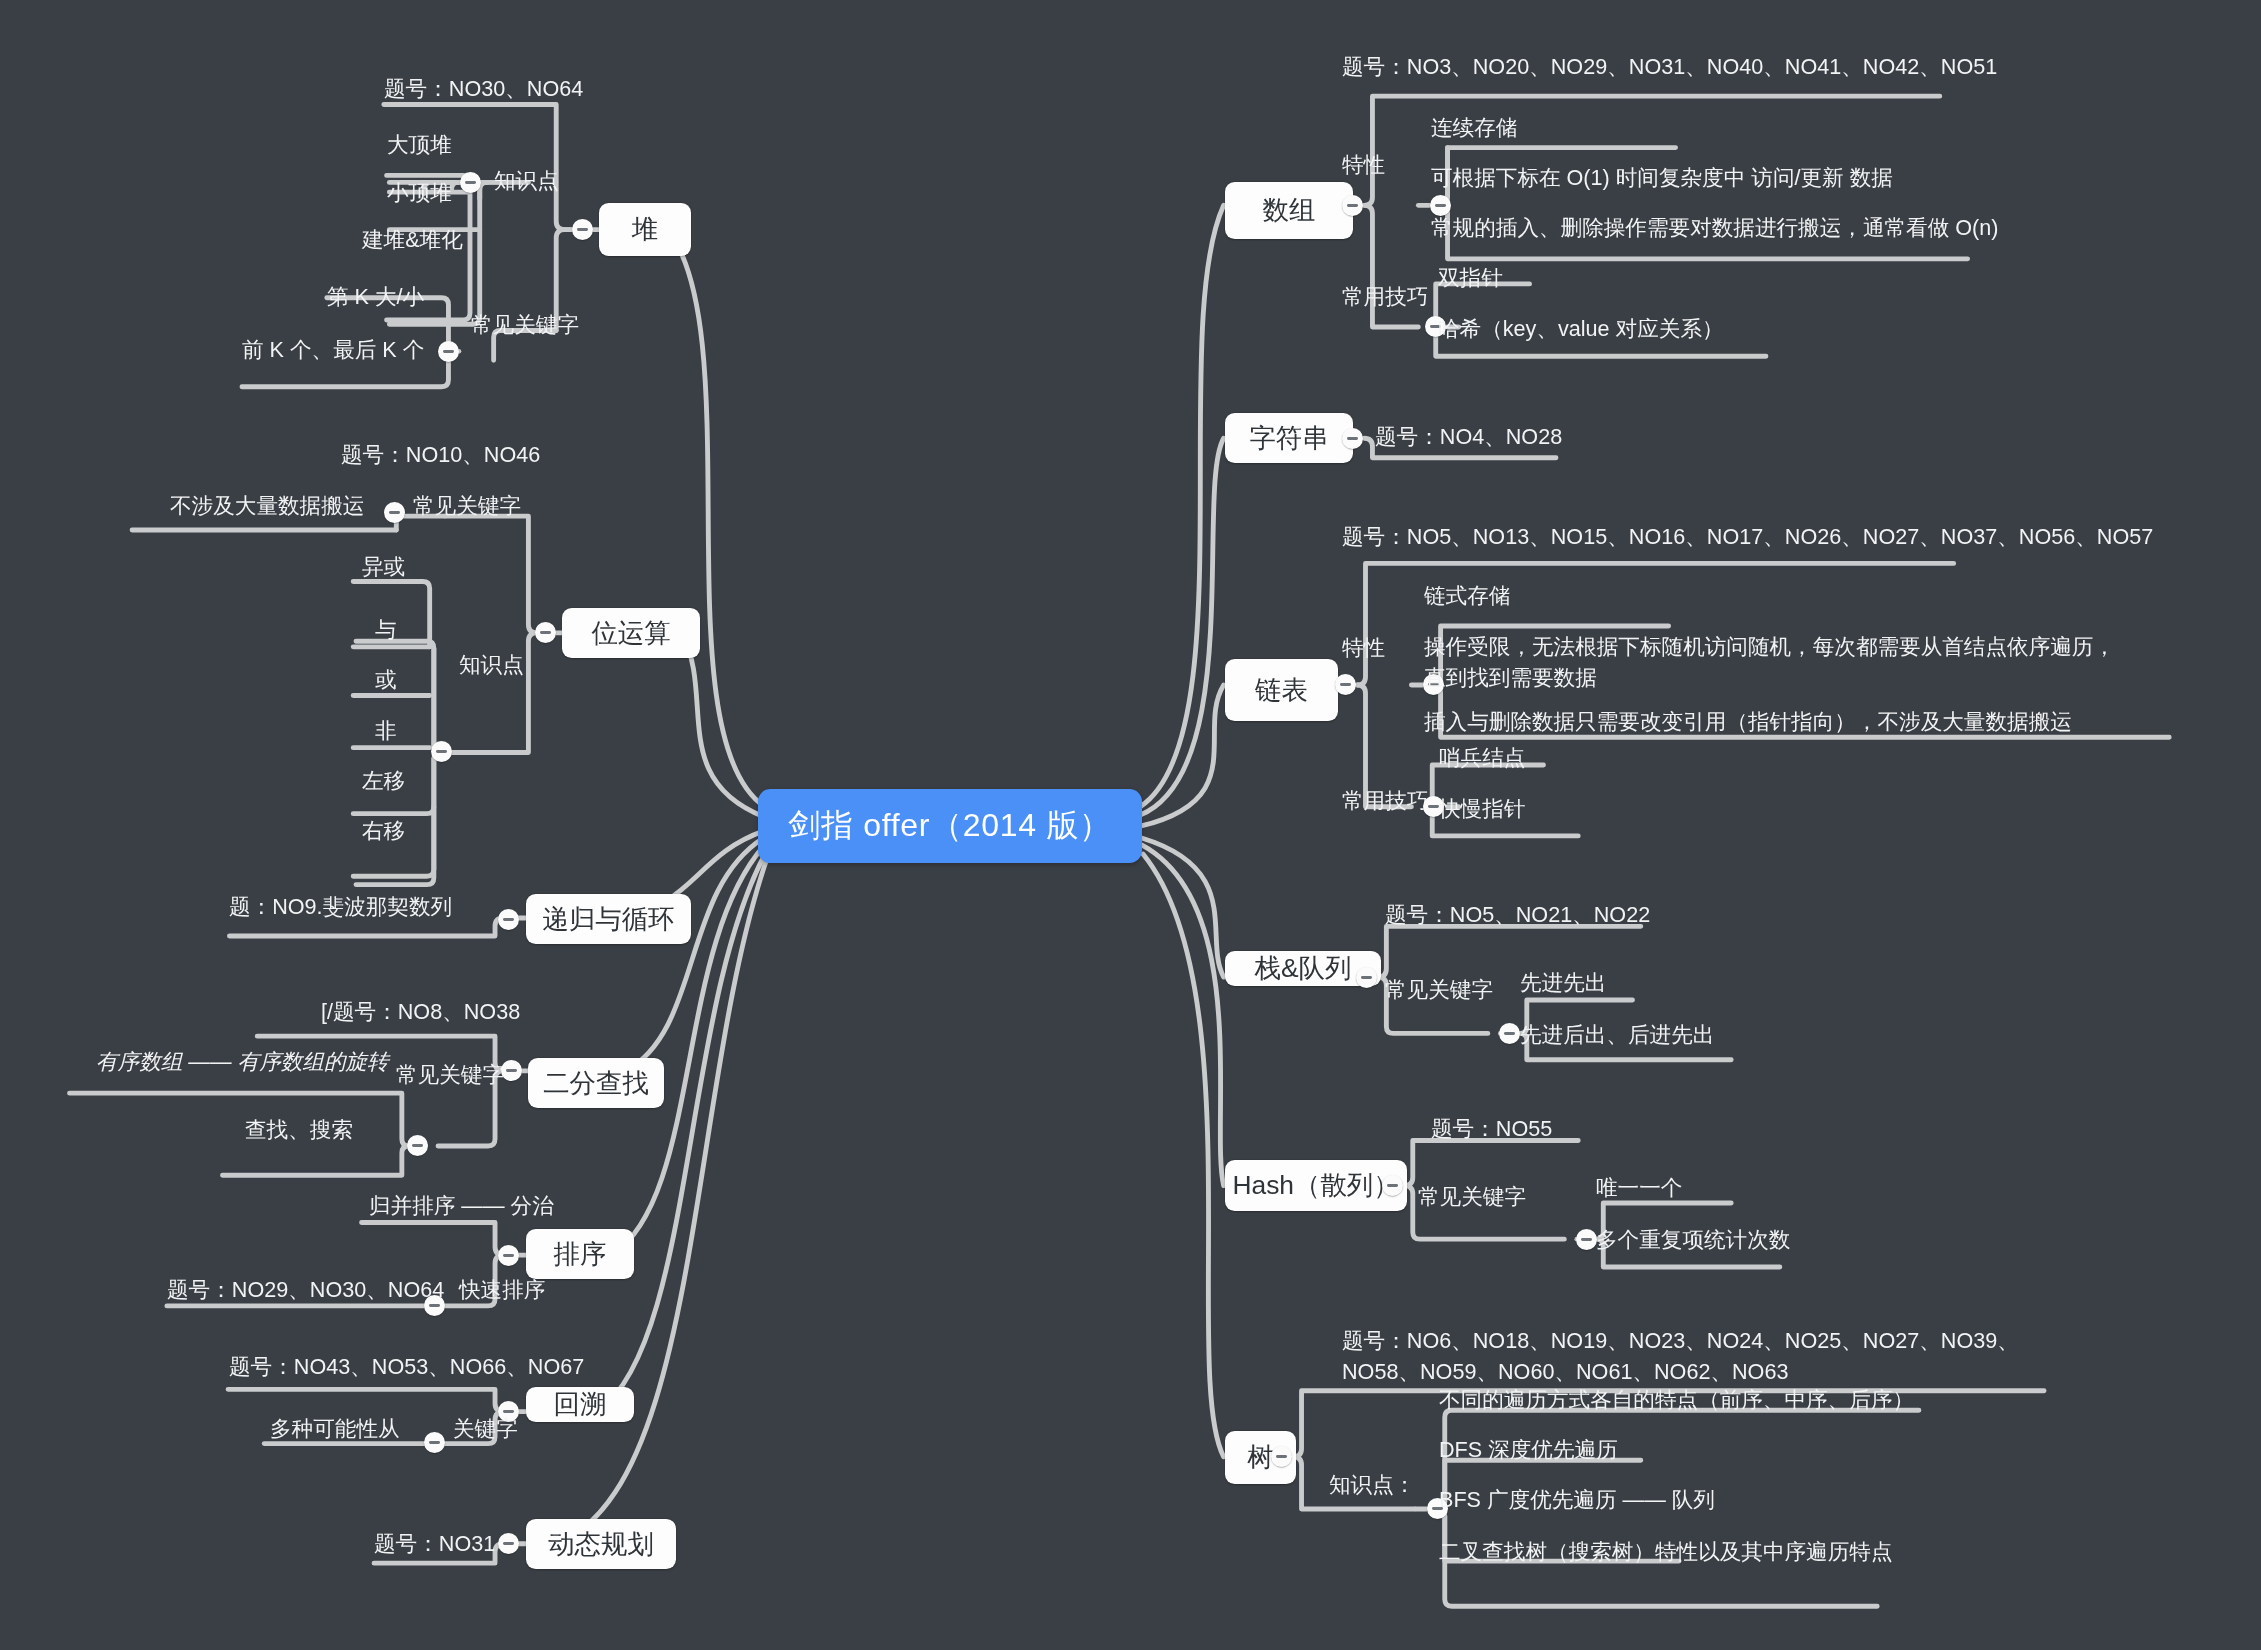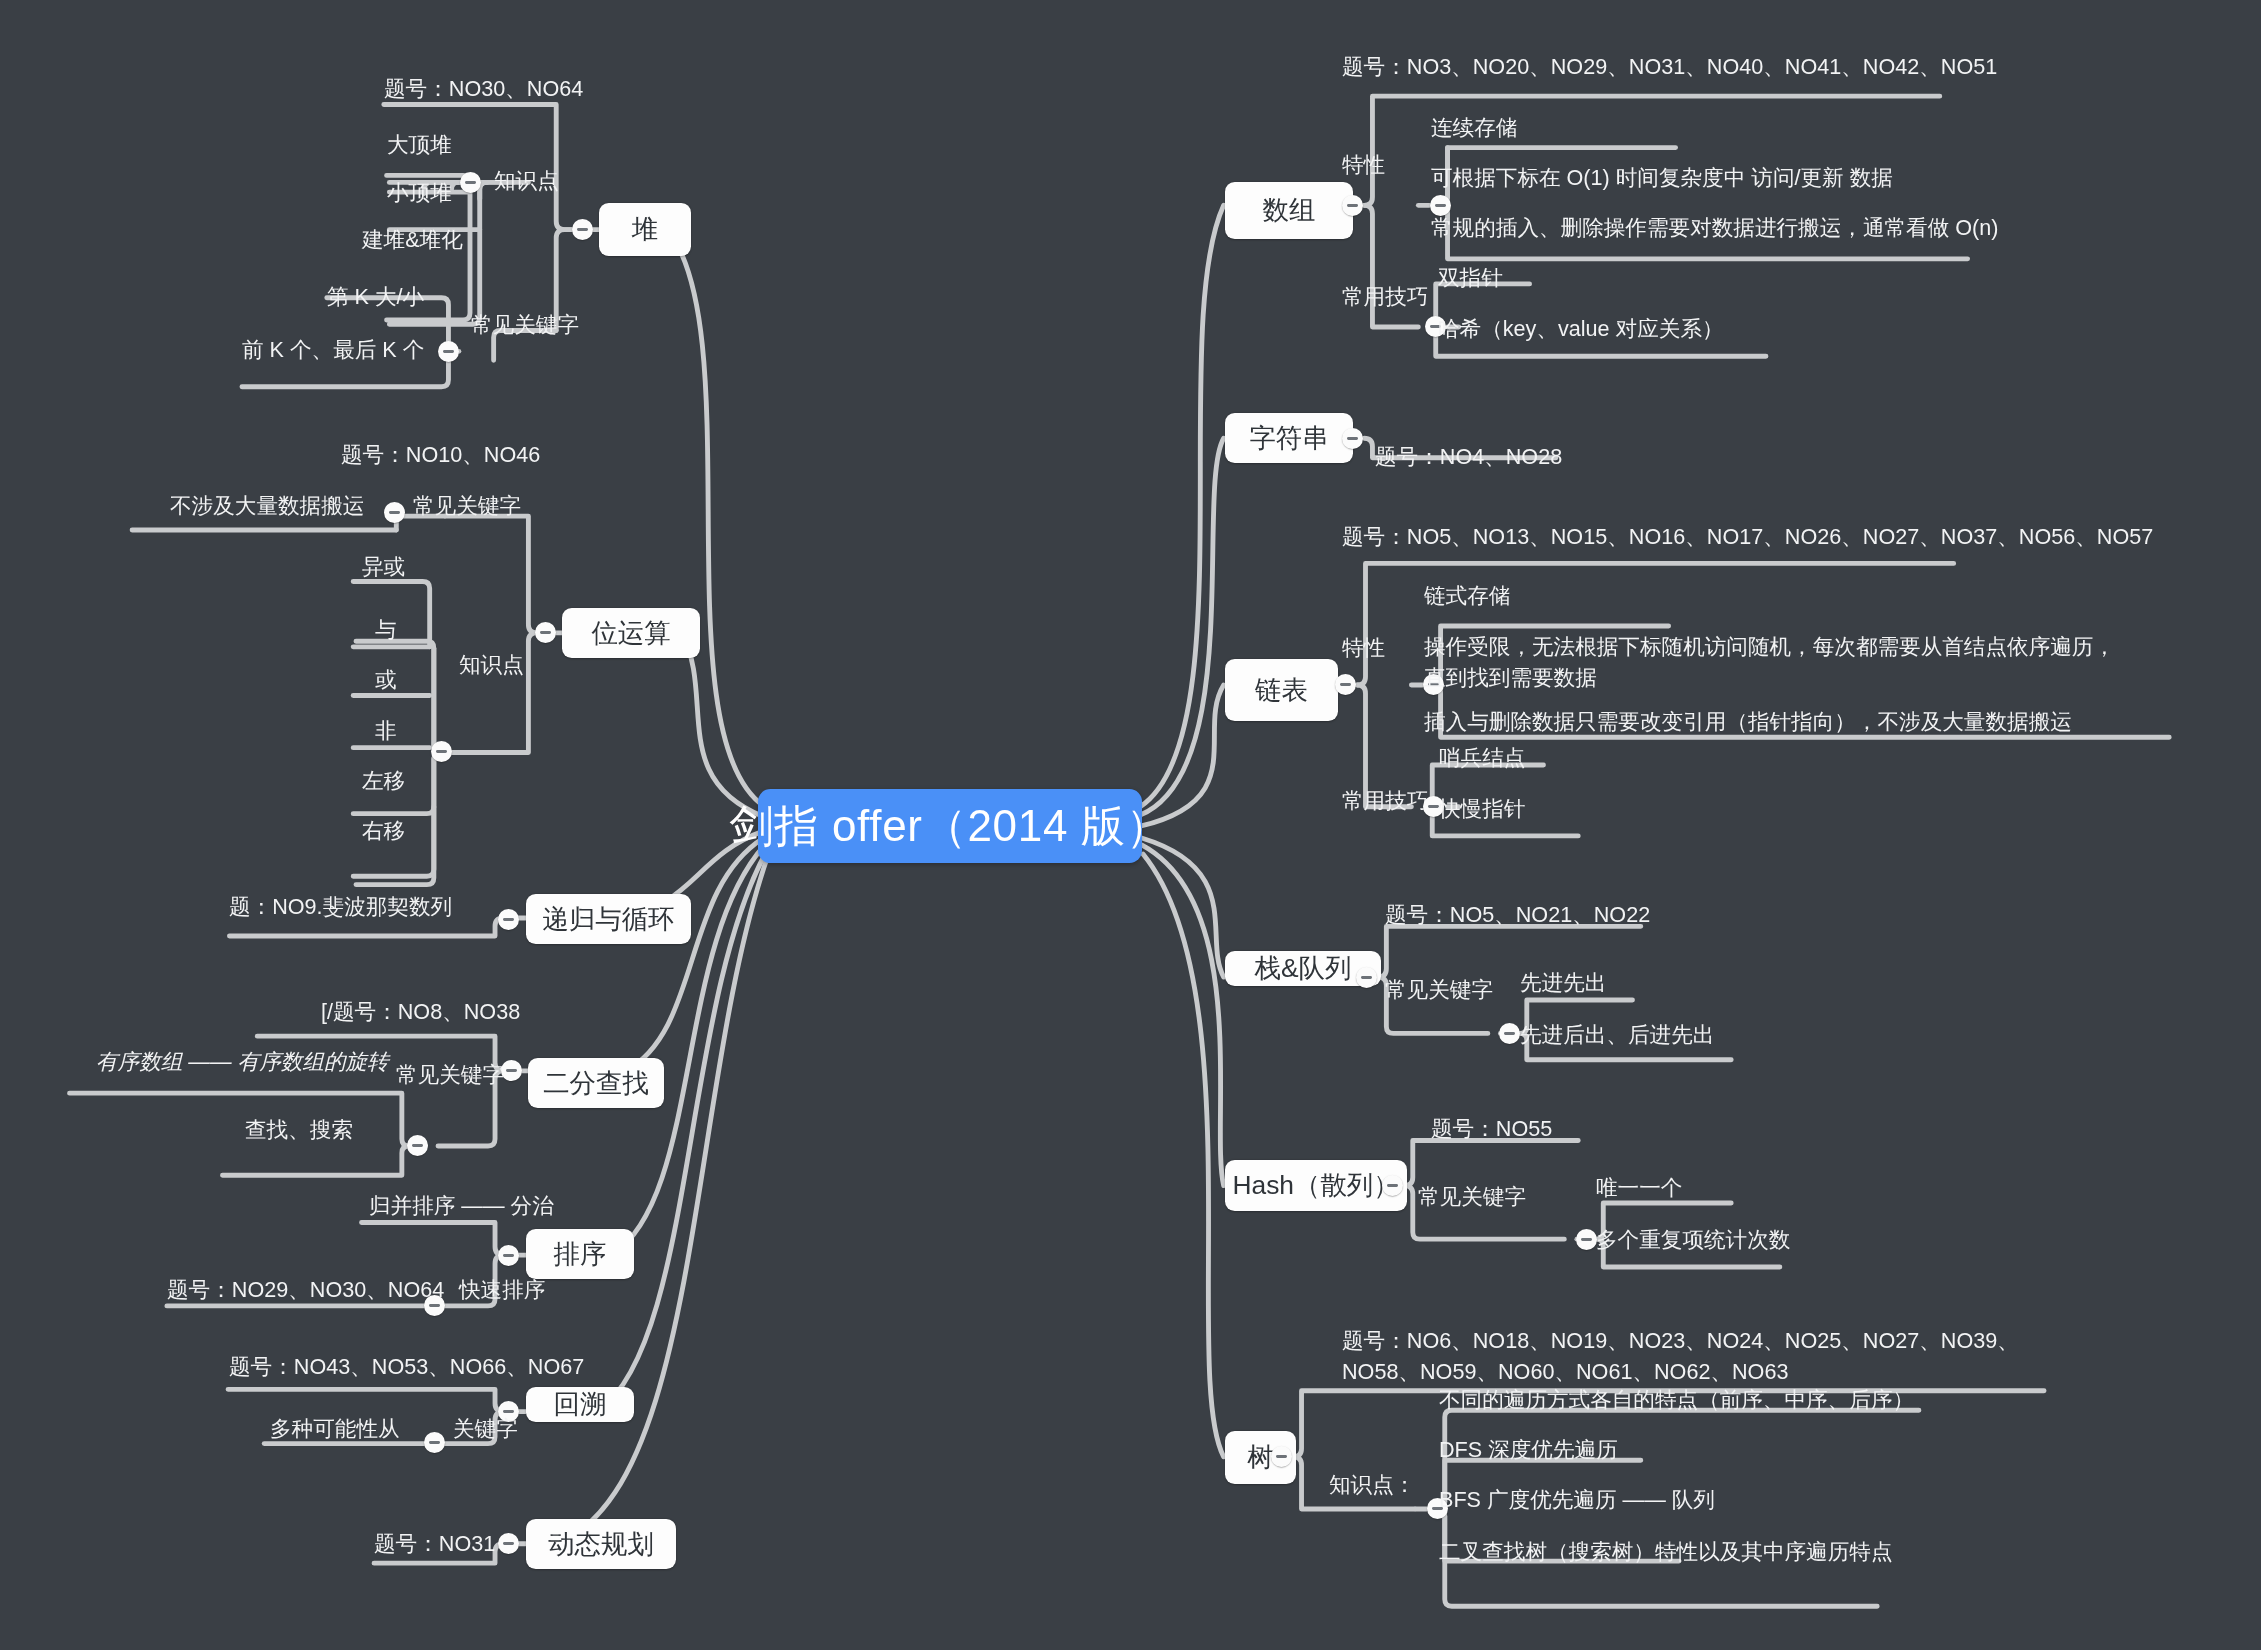--- a/index.html
+++ b/index.html
@@ -11,21 +11,21 @@
   }
   #stage{position:absolute;left:0;top:0;width:2261px;height:1651px;}
   svg.wires{position:absolute;left:0;top:0;width:2261px;height:1651px;pointer-events:none;}
   svg.wires path{fill:none;stroke:#c9cbcd;stroke-width:7;stroke-linecap:round;stroke-linejoin:round;}
   svg.wires path.thin{stroke-width:6;}
 
   
   .root-node{
     position:absolute;background:#4a90f7;color:#ffffff;
     border-radius:12.5px;display:flex;align-items:center;justify-content:center;
-    font-size:44px;letter-spacing:0.7px;white-space:nowrap;
+    font-size:32px;letter-spacing:0.7px;white-space:nowrap;
     box-shadow:0 1.4px 4.2px rgba(0,0,0,.25);
   }
   
   .topic{
     position:absolute;background:#fdfdfd;color:#2f3439;
     border-radius:9.7px;display:flex;align-items:center;justify-content:center;
     font-size:26.4px;white-space:nowrap;padding:0 12.5px;
     box-shadow:0 0.7px 2.1px rgba(0,0,0,.3);
   }
   
@@ -251,21 +251,21 @@
   <div class="lbl" style="left:1431px;top:117px;">连续存储</div>
   <div class="lbl" style="left:1431px;top:167px;">可根据下标在 O(1) 时间复杂度中 访问/更新 数据</div>
   <div class="lbl" style="left:1431px;top:217px;">常规的插入、删除操作需要对数据进行搬运，通常看做 O(n)</div>
   <div class="lbl" style="left:1342px;top:286px;">常用技巧</div>
   <div class="knob" style="left:1425px;top:316px;"></div>
   <div class="lbl" style="left:1438px;top:267px;">双指针</div>
   <div class="lbl" style="left:1438px;top:318px;">哈希（key、value 对应关系）</div>
 
   <div class="topic" style="left:1225px;top:413px;width:103px;height:50px;">字符串</div>
   <div class="knob" style="left:1342px;top:428px;"></div>
-  <div class="lbl" style="left:1375px;top:446px;">题号：NO4、NO28</div>
+  <div class="lbl" style="left:1375px;top:426px;">题号：NO4、NO28</div>
 
   <div class="topic" style="left:1225px;top:659px;width:88px;height:62px;">链表</div>
   <div class="knob" style="left:1335px;top:674px;"></div>
   <div class="lbl" style="left:1342px;top:526px;">题号：NO5、NO13、NO15、NO16、NO17、NO26、NO27、NO37、NO56、NO57</div>
   <div class="lbl" style="left:1342px;top:637px;">特性</div>
   <div class="knob" style="left:1423px;top:674px;"></div>
   <div class="lbl" style="left:1424px;top:585px;">链式存储</div>
   <div class="lbl wrap" style="left:1424px;top:631px;width:695px;">操作受限，无法根据下标随机访问随机，每次都需要从首结点依序遍历，直到找到需要数据</div>
   <div class="lbl" style="left:1424px;top:711px;">插入与删除数据只需要改变引用（指针指向），不涉及大量数据搬运</div>
   <div class="lbl" style="left:1342px;top:790px;">常用技巧</div>

